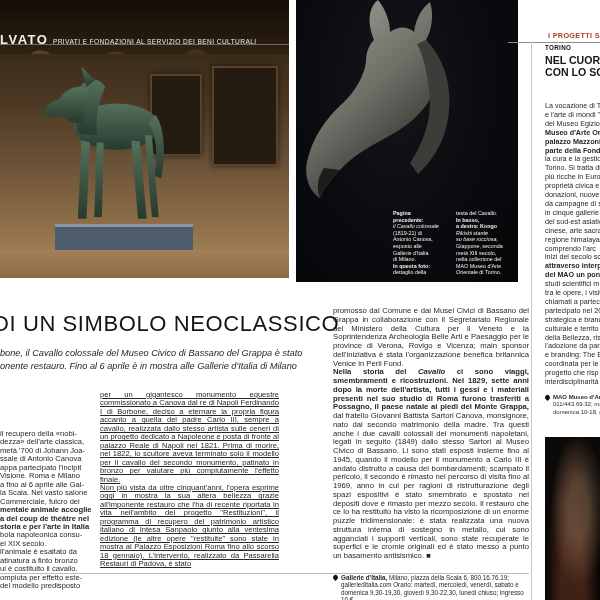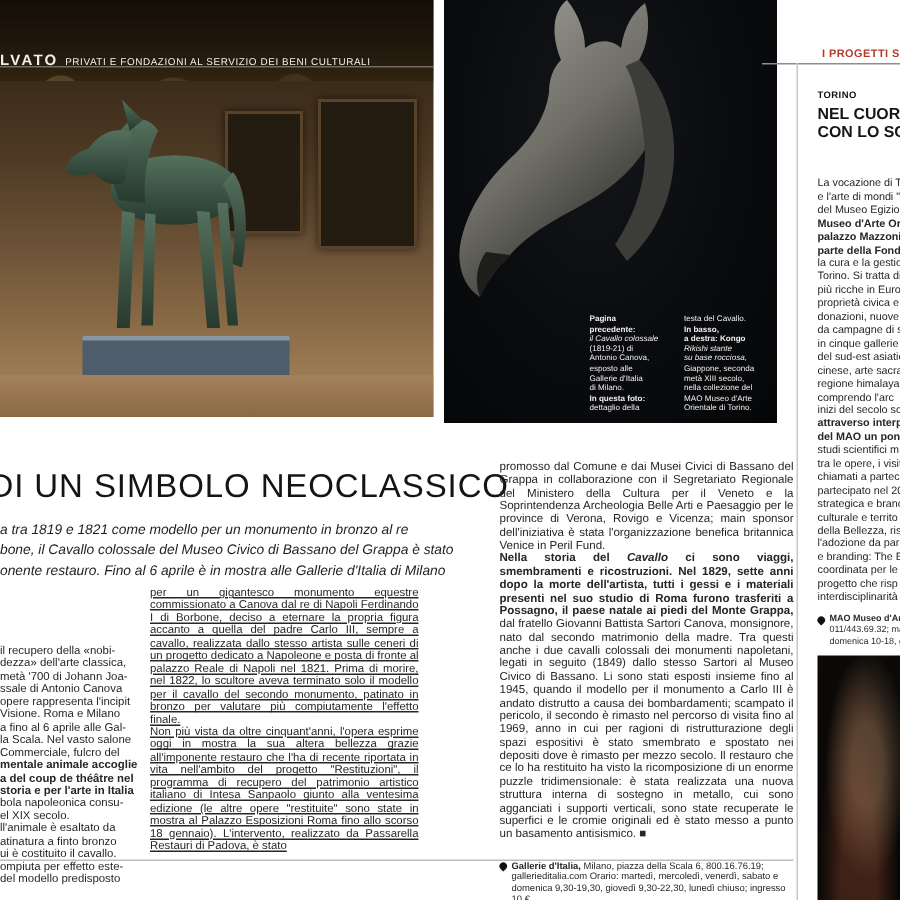--- a/index.html
+++ b/index.html
@@ -13,21 +13,21 @@
   #photo-gallery{left:0;top:0;width:289px;height:278px;overflow:hidden;
     background:linear-gradient(180deg,#1d150c 0%,#2f2314 12%,#3e2e1c 22%,#4e3a24 38%,#6a5136 58%,#8a6b47 78%,#9c7c54 90%,#8f7049 100%);}
   #ceiling{left:0;top:0;width:289px;height:54px;
     background:
       radial-gradient(circle at 14% 120%, rgba(90,70,40,.9) 0 14px, rgba(20,14,8,.0) 15px),
       radial-gradient(circle at 40% 130%, rgba(80,62,36,.8) 0 18px, rgba(20,14,8,.0) 19px),
       radial-gradient(circle at 68% 120%, rgba(70,54,32,.8) 0 15px, rgba(20,14,8,.0) 16px),
       radial-gradient(circle at 90% 130%, rgba(90,70,40,.8) 0 13px, rgba(20,14,8,.0) 14px),
       linear-gradient(180deg,#140d06,#241a0e 70%,#32250f);}
   #series-header{left:0;top:30px;width:289px;color:#f3efe8;white-space:nowrap;overflow:hidden;}
-  #series-header .sb{font-size:10px;font-weight:bold;letter-spacing:1.5px;}
+  #series-header .sb{font-size:13px;font-weight:bold;letter-spacing:1.5px;}
   #series-header .sr{font-size:6.6px;letter-spacing:.4px;}
   #series-rule{left:0;top:44px;width:289px;height:1px;background:rgba(255,255,255,.35);}
   .wall-frame{background:#241b11;border:2px solid #584229;box-shadow:0 0 6px rgba(0,0,0,.6);}
   #plinth{left:55px;top:224px;width:138px;height:27px;background:#4e5d6b;border-top:3px solid #8a97a3;}
   #floor-glow{left:0;top:250px;width:289px;height:28px;background:linear-gradient(180deg,#a5815a,#8a6a46);}
 
   
   #photo-head{left:296px;top:0;width:222px;height:282px;overflow:hidden;
     background:radial-gradient(ellipse at 45% 30%, #15161a 0%, #0a0b0e 55%, #050608 100%);}
   .caption{position:absolute;color:#efefec;font-size:5.4px;line-height:6.6px;}
@@ -52,21 +52,21 @@
   #col2 p{margin:0;text-decoration:underline;}
   #col2 .subhead{margin-top:9px;margin-bottom:1px;letter-spacing:.2px;text-align:left;}
   #col3{left:333px;top:307px;width:196px;font-size:7.7px;line-height:8.75px;}
   #col3 p{margin:0;}
 
   .infoblock{margin-top:13px;font-size:6.3px;line-height:7.5px;text-align:left;position:relative;padding-left:8px;}
   .pin{position:absolute;left:0;top:1px;width:5px;height:5px;background:#111;
        border-radius:50% 50% 50% 0;transform:rotate(-45deg);}
 
   
-  #sidebar{left:545px;top:60px;width:55px;}
+  #sidebar{left:545px;top:44px;width:55px;}
   #sb-kicker{font-size:6.3px;font-weight:bold;letter-spacing:.3px;color:#111;}
   #sb-headline{margin-top:4px;font-size:10.6px;line-height:11.5px;font-weight:bold;color:#161616;}
   #sb-headline div{white-space:nowrap;}
   #sb-body{margin-top:24px;font-size:7.2px;line-height:8.9px;color:#262626;}
   #sb-body div{white-space:nowrap;}
   #sb-info{position:relative;margin-top:7px;padding-left:8px;font-size:6px;line-height:7.4px;}
   #sb-info div{white-space:nowrap;}
   #photo-sidebar{left:545px;top:437px;width:55px;height:163px;
     background:
       radial-gradient(ellipse at 60% 45%, rgba(150,120,90,.45) 0 22%, rgba(0,0,0,0) 60%),
@@ -149,31 +149,30 @@
       </div>
   </div>
 
   <div class="abs" id="section-header" style="color:#b23b28;">I PROGETTI SOST</div>
   <div class="abs" id="rule-right"></div>
   <div class="abs" id="divider-v"></div>
   <div class="abs" id="rule-footer"></div>
 
   <div class="abs" id="article-title">DI UN SIMBOLO NEOCLASSICO</div>
   <div class="abs" id="standfirst">
-      <div>a tra 1819 e 1821 come modello per un monumento in bronzo al re</div>
       <div>bone, il Cavallo colossale del Museo Civico di Bassano del Grappa è stato</div>
       <div>onente restauro. Fino al 6 aprile è in mostra alle Gallerie d'Italia di Milano</div>
     </div>
 
   <div class="abs bodycol" id="col1">
       <div>il recupero della «nobi-</div>
       <div>dezza» dell'arte classica,</div>
       <div>metà '700 di Johann Joa-</div>
       <div>ssale di Antonio Canova</div>
-      <div>opere rappresenta l'incipit</div>
+      <div>appa partecipato l'incipit</div>
       <div>Visione. Roma e Milano</div>
       <div>a fino al 6 aprile alle Gal-</div>
       <div>la Scala. Nel vasto salone</div>
       <div>Commerciale, fulcro del</div>
       <div class="b">mentale animale accoglie</div>
       <div class="b">a del coup de théâtre nel</div>
       <div class="b">storia e per l'arte in Italia</div>
       <div>bola napoleonica consu-</div>
       <div>el XIX secolo.</div>
       <div>ll'animale è esaltato da</div>

